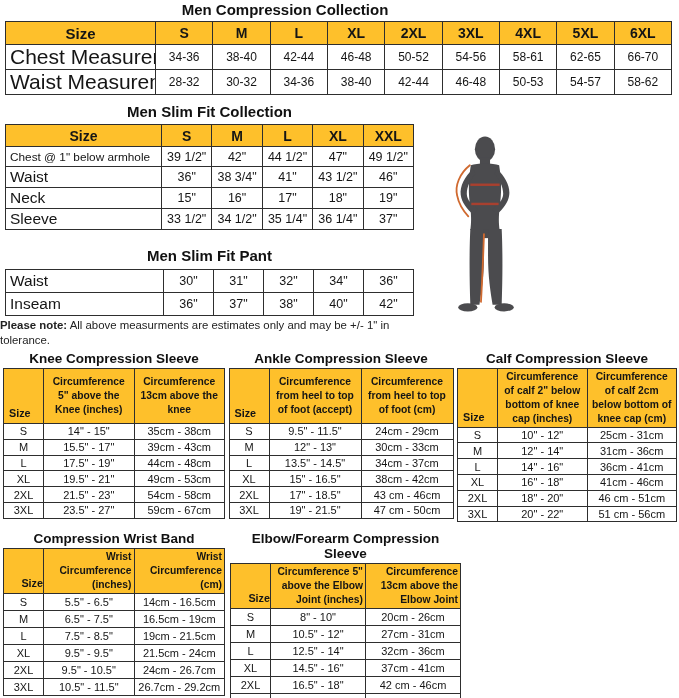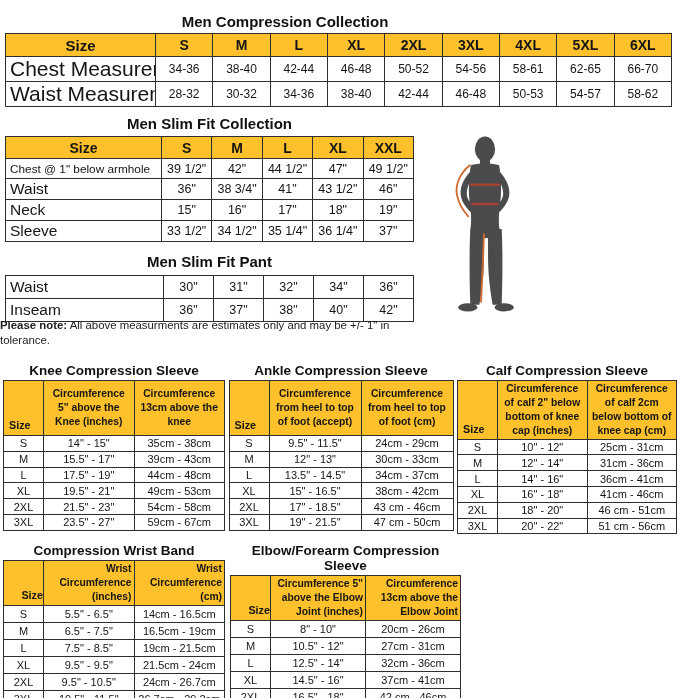--- a/index.html
+++ b/index.html
@@ -2,21 +2,21 @@
 <html style="--header-bg: #FEC02B; --border: #2e2e2e; --figure: #4b4b4e; --chest-line: #a8402f; --accent-line: #d06a30;"><head>
 <meta charset="utf-8">
 <style>
   * { margin:0; padding:0; box-sizing:border-box; }
   html, body { background:#fff; }
   body {
     width:679px; height:698px; position:relative; overflow:hidden;
     font-family:"Liberation Sans", sans-serif; color:#151515;
   }
   .section { position:absolute; }
-  .tbl-title { font-weight:bold; text-align:center; color:#111;margin-top:12px; }
+  .tbl-title { font-weight:bold; text-align:center; color:#111; }
 
   table { border-collapse:collapse; table-layout:fixed; background:#fff; width:100%; }
   th, td { border:1.5px solid #2e2e2e; overflow:hidden; white-space:nowrap; }
   thead th { background:var(--header-bg, #FEC02B); font-weight:bold; text-align:center;margin-left:41px; }
   tbody td { text-align:center; }
 
   
   #sec-compression { left:5px; top:1px; width:667px; }
   #sec-compression .tbl-title { font-size:15px; width:560px; margin-bottom:3px; }
   #comp-table thead th { height:23px; font-size:14px; }
@@ -28,21 +28,21 @@
   #sec-slimfit { left:5px; top:103px; width:409px; }
   #sec-slimfit .tbl-title { font-size:15px; margin-bottom:4px; }
   #slim-table thead th { height:22px; font-size:14px; }
   #slim-table thead th:first-child { width:156px; }
   #slim-table tbody td { height:21px; font-size:12.5px; }
   #slim-table tbody td.label-col { text-align:left; font-size:15.5px; padding-left:4px; }
   #slim-table tbody tr:first-child td.label-col { font-size:11.8px; }
   #slim-table tbody tr:first-child td { height:20px; }
 
   
-  #sec-pant { left:5px; top:241px; width:409px; }
+  #sec-pant { left:5px; top:247px; width:409px; }
   #sec-pant .tbl-title { font-size:15px; margin-bottom:5px; }
   #pant-table tbody td { height:23px; font-size:12.5px; }
   #pant-table tbody td.label-col { width:158px; text-align:left; font-size:15.5px; padding-left:4px; }
 
   
   #note { left:0px; top:318px; width:432px; font-size:11.4px; line-height:1.28; color:#222; }
   #note .bold { font-weight:bold; }
 
   
   .small-sec .tbl-title { font-size:13.5px; margin-bottom:2px; }

